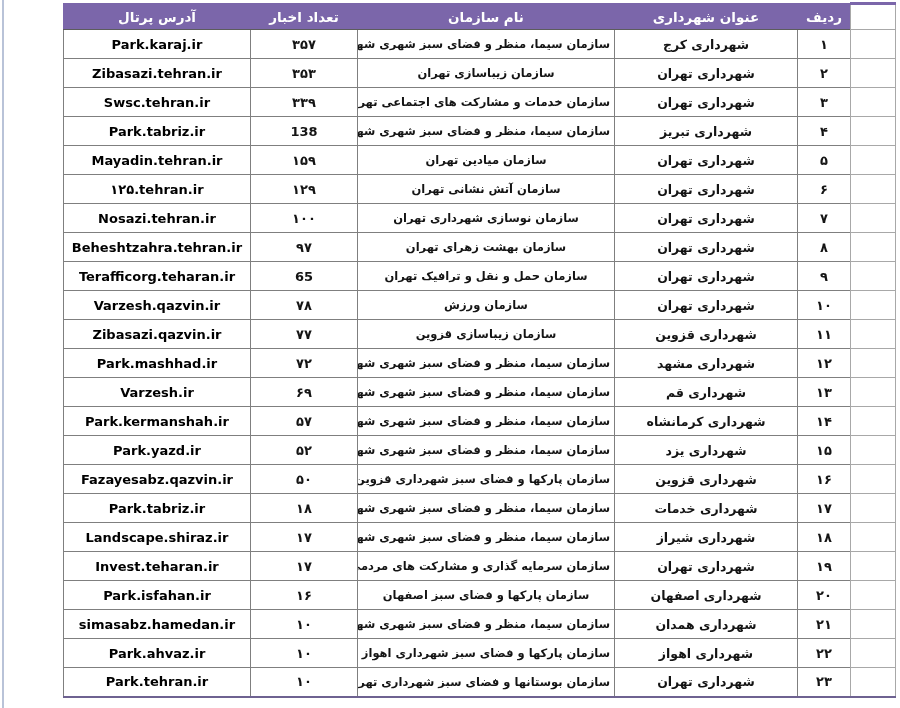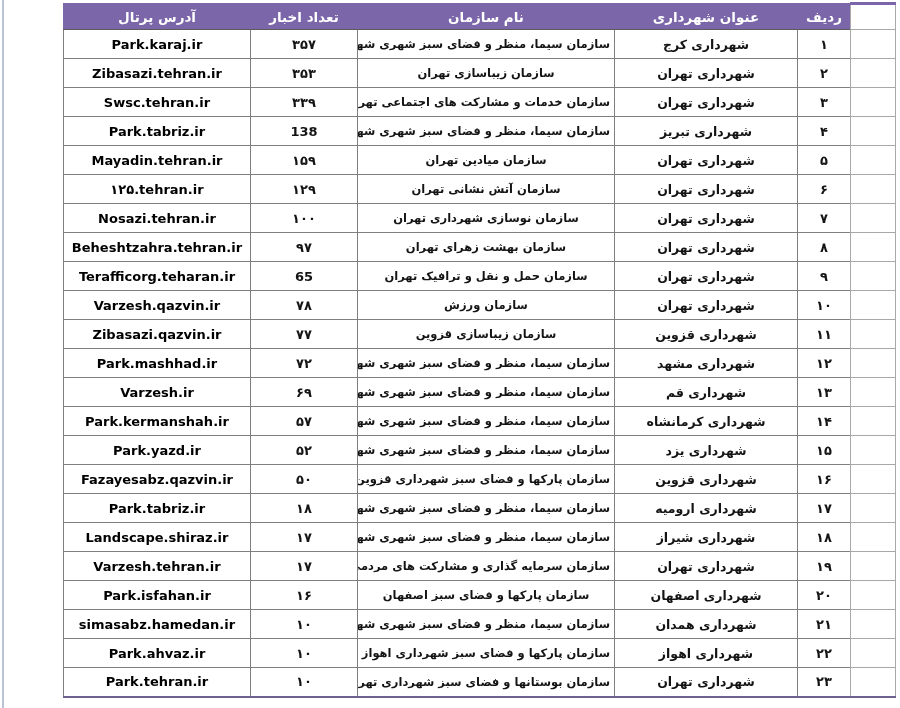--- a/index.html
+++ b/index.html
@@ -204,40 +204,40 @@
     <td class="empty-col"></td>
     <td class="cell-rownum">۱۶</td>
     <td class="cell-muni">شهرداری قزوین</td>
     <td class="cell-org">سازمان پارکها و فضای سبز شهرداری قزوین</td>
     <td class="cell-count">۵۰</td>
     <td class="cell-portal">Fazayesabz.qazvin.ir</td>
   </tr>
           <tr>
     <td class="empty-col"></td>
     <td class="cell-rownum">۱۷</td>
-    <td class="cell-muni">شهرداری ارومیه</td>
+    <td class="cell-muni">شهرداری خدمات</td>
     <td class="cell-org">سازمان سیما، منظر و فضای سبز شهری شهرداری ارومیه</td>
     <td class="cell-count">۱۸</td>
     <td class="cell-portal">Park.tabriz.ir</td>
   </tr>
           <tr>
     <td class="empty-col"></td>
     <td class="cell-rownum">۱۸</td>
     <td class="cell-muni">شهرداری شیراز</td>
     <td class="cell-org">سازمان سیما، منظر و فضای سبز شهری شهرداری شیراز</td>
     <td class="cell-count">۱۷</td>
     <td class="cell-portal">Landscape.shiraz.ir</td>
   </tr>
           <tr>
     <td class="empty-col"></td>
     <td class="cell-rownum">۱۹</td>
     <td class="cell-muni">شهرداری تهران</td>
     <td class="cell-org">سازمان سرمایه گذاری و مشارکت های مردمی تهران</td>
     <td class="cell-count">۱۷</td>
-    <td class="cell-portal">Varzesh.tehran.ir</td>
+    <td class="cell-portal">Invest.teharan.ir</td>
   </tr>
           <tr>
     <td class="empty-col"></td>
     <td class="cell-rownum">۲۰</td>
     <td class="cell-muni">شهرداری اصفهان</td>
     <td class="cell-org">سازمان پارکها و فضای سبز اصفهان</td>
     <td class="cell-count">۱۶</td>
     <td class="cell-portal">Park.isfahan.ir</td>
   </tr>
           <tr>

